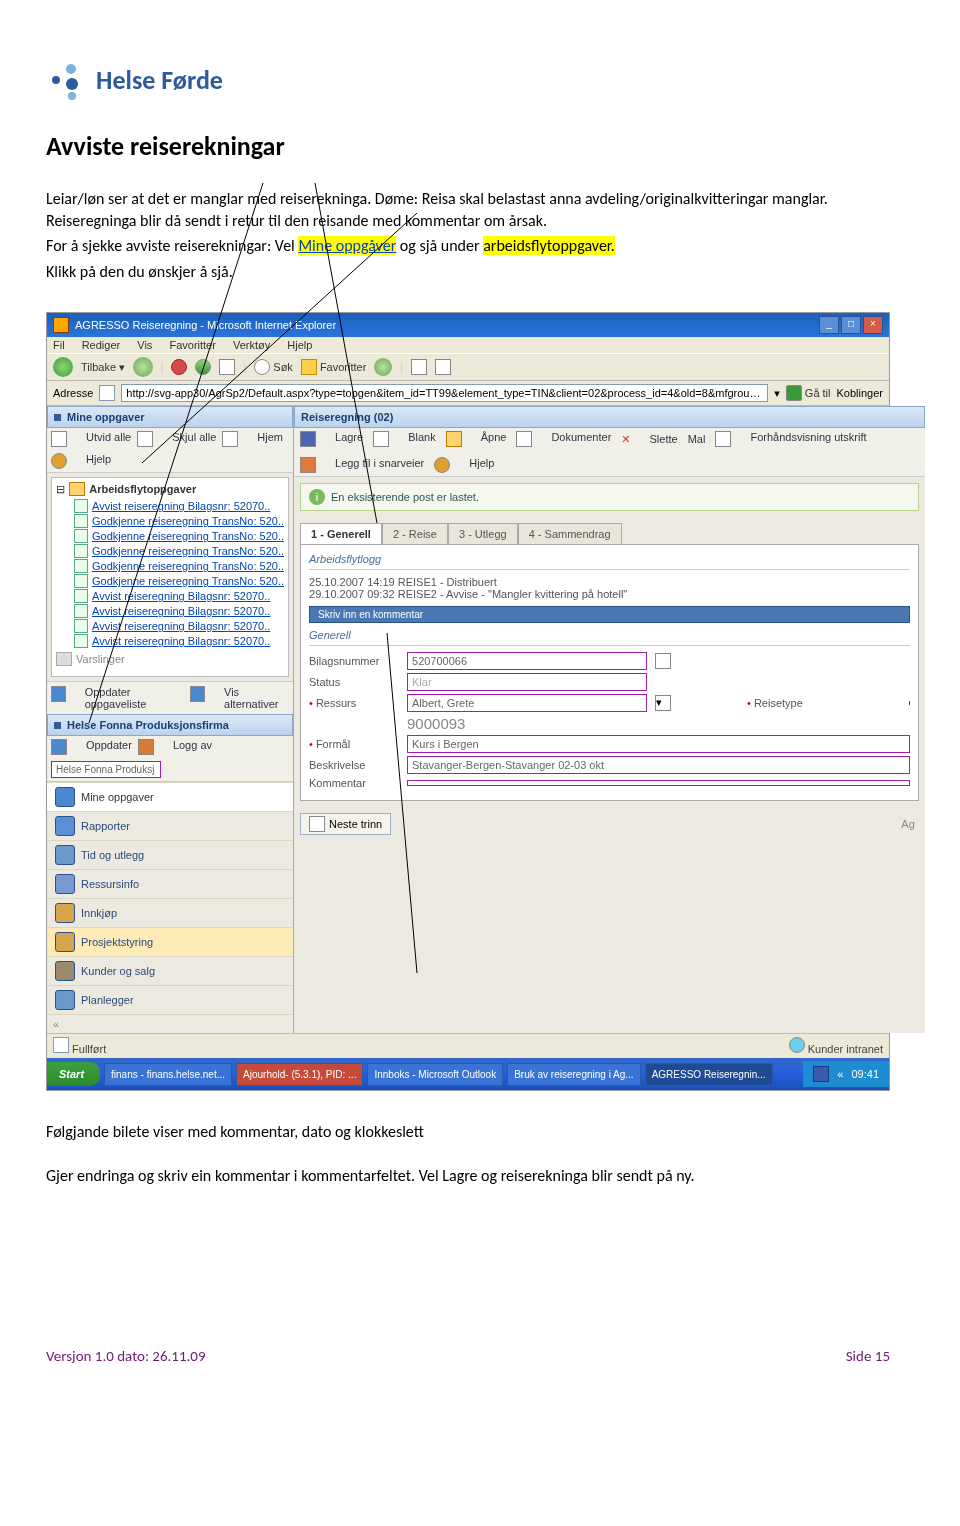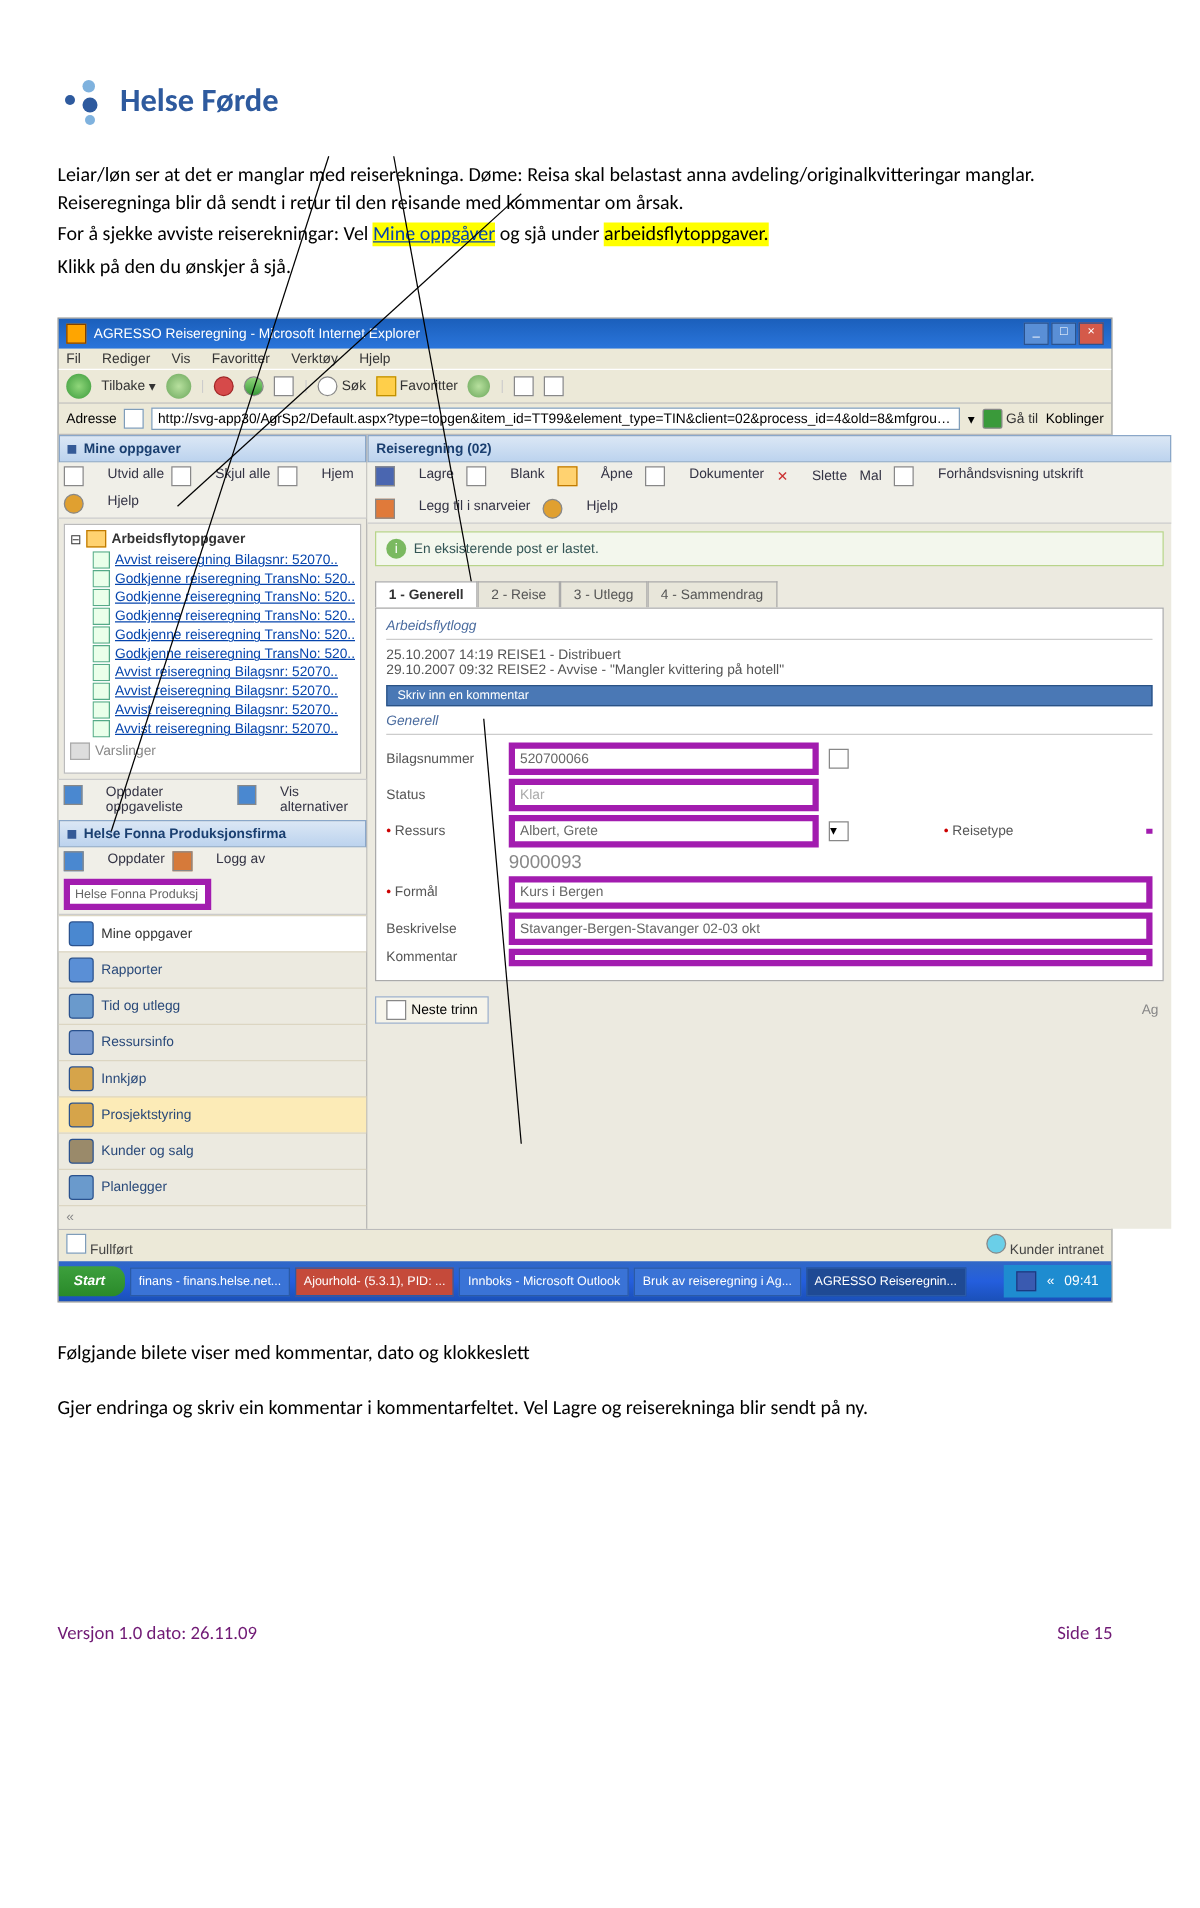--- a/index.html
+++ b/index.html
@@ -50,21 +50,21 @@
   .msg-ico{width:16px;height:16px;border-radius:50%;background:#7ab960;color:#fff;text-align:center;line-height:16px;font-size:11px}
   .tabs{display:flex;margin:6px 6px 0 6px;gap:0}
   .tab{padding:4px 10px;border:1px solid #aaa;background:#e8e6da;color:#555;border-bottom:none}
   .tab.active{background:#fff;font-weight:bold;color:#333}
   .tabbody{background:#fff;margin:0 6px 6px 6px;border:1px solid #aaa;padding:8px}
   .fieldset-line{height:1px;background:#ccc;margin:4px 0 6px}
   .fs-title{color:#4a6b9e;font-style:italic;font-size:11px}
   .form-row{display:flex;align-items:center;margin:3px 0;gap:8px}
   .lbl{width:90px;color:#555}
   .req::before{content:"\2022 ";color:#c00;margin-right:3px}
-  .inp{background:#fff;border:5px solid #a21caf;padding:2px 4px;flex:0 0 230px;color:#666}
+  .inp{background:#fff;border:1px solid #a21caf;padding:2px 4px;flex:0 0 230px;color:#666}
   .inp.small{flex:0 0 90px}
   .flowbtn{background:#4a78b5;color:#fff;padding:2px 8px;border:1px solid #2a5285;font-size:10px;margin:6px 0}
   .btnbox{display:inline-flex;align-items:center;border:1px solid #9cb0cc;padding:2px 8px;background:#f6f4ea;gap:4px;margin:6px}
   .statusbar{display:flex;justify-content:space-between;align-items:center;background:#ece9d8;border-top:1px solid #bbb;padding:3px 6px;color:#444}
   .taskbar{background:linear-gradient(#3168c6,#245edd,#1a50b8);display:flex;align-items:center;height:32px}
   .startbtn{background:linear-gradient(#3da03d,#2a8a2a);color:#fff;font-weight:bold;font-style:italic;padding:6px 16px 6px 12px;border-radius:0 10px 10px 0}
   .taskitem{background:#3a73d6;color:#fff;margin-left:4px;padding:5px 6px;font-size:10px;border:1px solid #2a5aa6;max-width:130px;white-space:nowrap;overflow:hidden;text-overflow:ellipsis}
   .taskitem.active{background:#1f4a94}
   .tray{margin-left:auto;background:#1e8cd0;color:#fff;padding:5px 10px;display:flex;gap:8px;align-items:center}
   svg.arrows{position:absolute;pointer-events:none}
@@ -79,20 +79,21 @@
   <div class="logo">
     <div class="logo-dots">
       <span class="dot d1"></span>
         <span class="dot d2"></span>
         <span class="dot d3"></span>
         <span class="dot d4"></span>
     </div>
     <div class="logo-text">Helse Førde</div>
   </div>
 
+  <h1>Avviste reiserekningar</h1>
 
   <div class="body-text">Leiar/løn ser at det er manglar med reiserekninga. Døme: Reisa skal belastast anna avdeling/originalkvitteringar manglar. Reiseregninga blir då sendt i retur til den reisande med kommentar om årsak.</div>
   <div class="body-text">
     <span>For å sjekke avviste reiserekningar: Vel </span><span class="hl-yellow"><span class="link">Mine oppgåver</span></span><span> og sjå under </span><span class="hl-yellow">arbeidsflytoppgaver.</span>
   </div>
   <div class="body-text">Klikk på den du ønskjer å sjå.</div>
 
   <div class="shot">
 
     <div class="titlebar">

